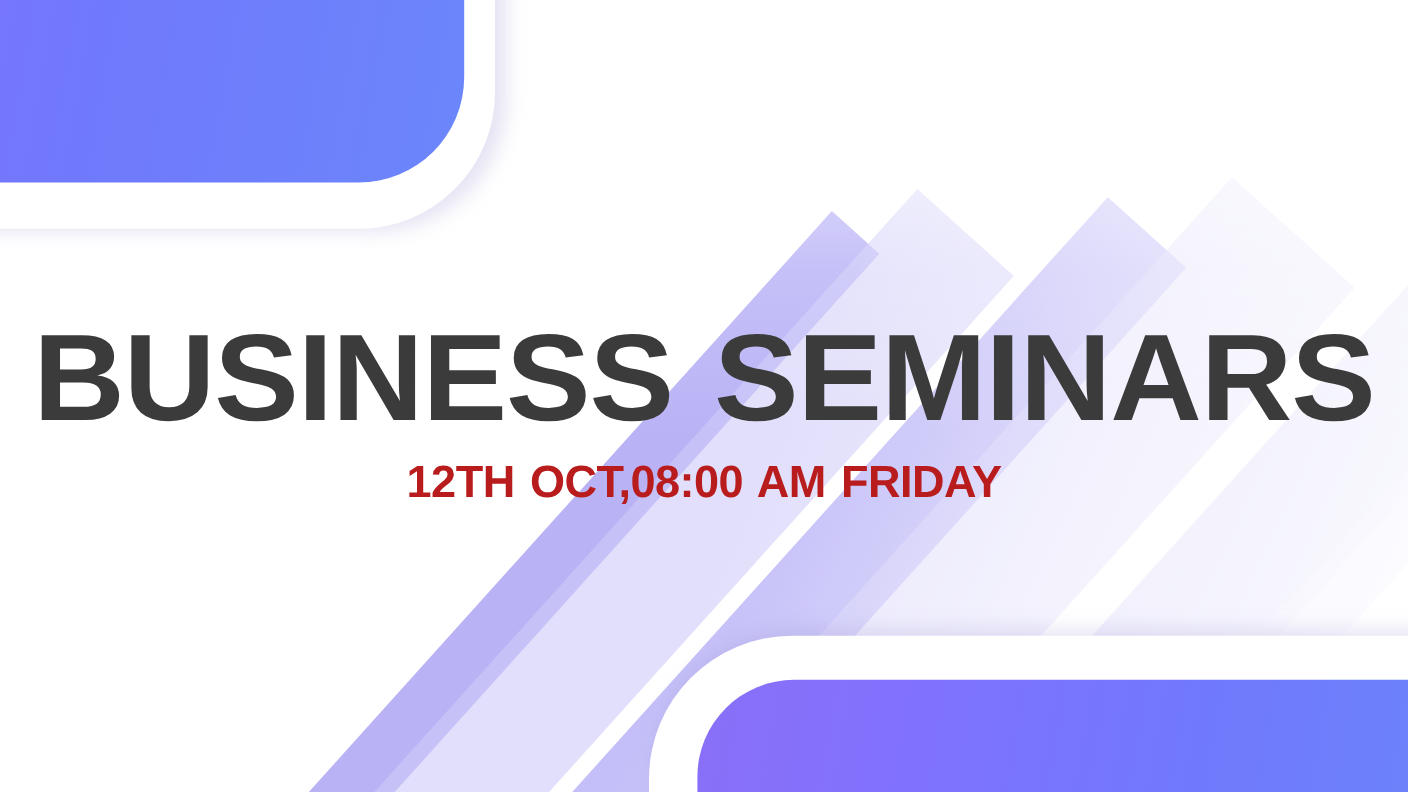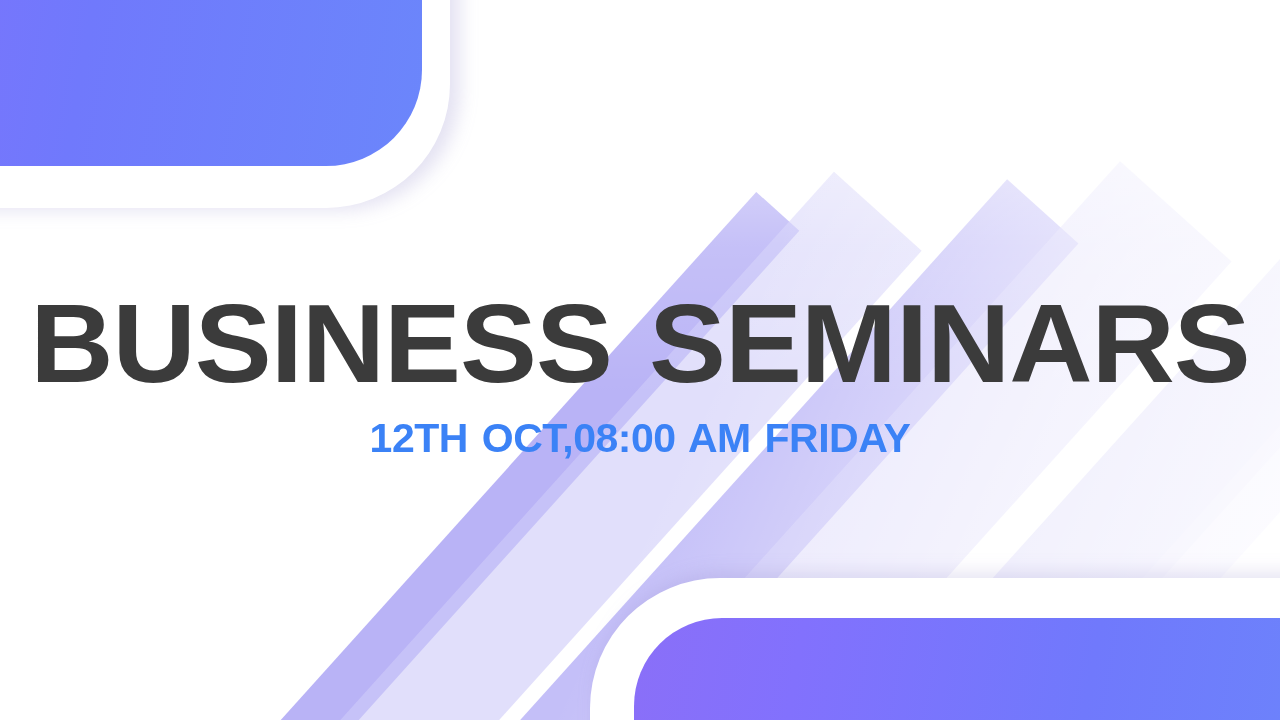--- a/index.html
+++ b/index.html
@@ -140,21 +140,21 @@
   }
 
   .subhead {
     margin-top: 18px;
     font-family: "Liberation Sans Narrow", "Liberation Sans", sans-serif;
     font-size: 41px;
     line-height: 1.0;
     font-weight: 700;
     letter-spacing: -0.5px;
     word-spacing: 3px;
-    color: #3b82f6;
+    color: #b91c1c;
     transform: scaleX(1.0);
     white-space: nowrap;
   }
 </style>
 </head>
 <body>
 
 <div id="poster">
 
   <div class="stripe-layer" id="stripe-layer">

